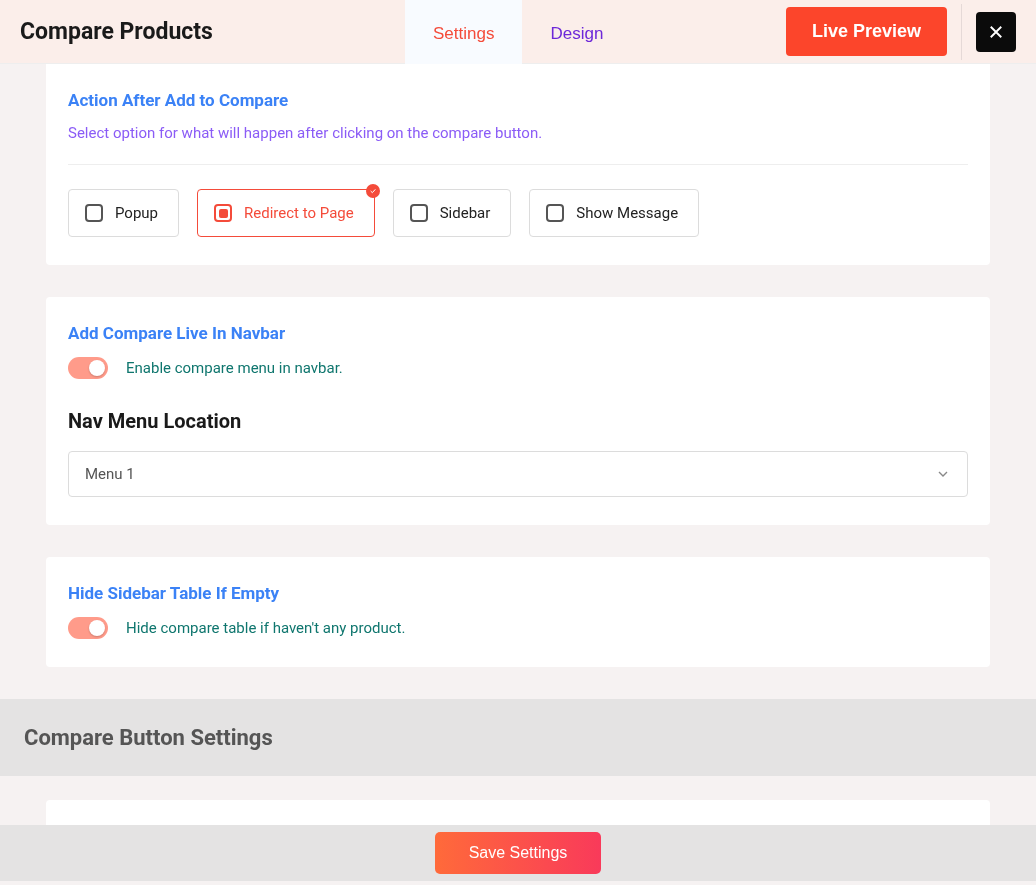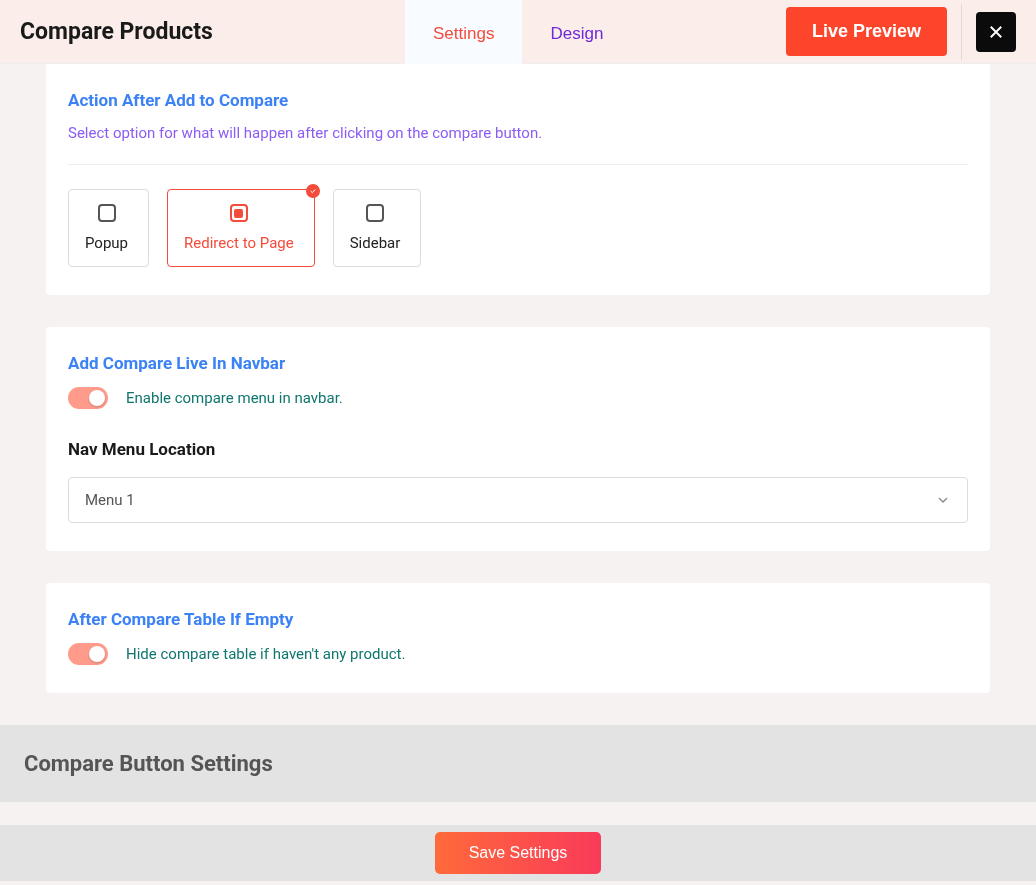--- a/index.html
+++ b/index.html
@@ -144,21 +144,20 @@
       border-radius: 4px;
       padding: 14px 20px 14px 16px;
       display: flex;
       align-items: center;
       gap: 12px;
       cursor: pointer;
       position: relative;
       background: #fff;
       font-size: 15px;
       color: #222;
-      flex-direction: column;
     }
     .option-box.selected {
       border-color: #f44b3a;
       color: #f44b3a;
     }
     .option-checkbox {
       width: 18px;
       height: 18px;
       border: 2px solid #555;
       border-radius: 4px;
@@ -220,21 +219,21 @@
       border-radius: 50%;
       top: 3px;
       right: 3px;
       box-shadow: 0 1px 2px rgba(0,0,0,0.2);
     }
     .toggle-label {
       font-size: 15px;
       color: #0f766e;
     }
     .subsection-title {
-      font-size: 17px;
+      font-size: 20px;
       font-weight: 700;
       color: #1a1a1a;
       margin-top: 30px;
       margin-bottom: 18px;
     }
     .select-box {
       width: 100%;
       border: 1px solid #dcdcdc;
       border-radius: 4px;
       padding: 13px 16px;
@@ -327,40 +326,44 @@
           <div class="option-badge">
             <svg viewBox="0 0 24 24">
                 <path d="M5 12 L10 17 L19 7"></path>
               </svg>
           </div>
         </div>
         <div class="option-box">
           <div class="option-checkbox"></div>
           <span>Sidebar</span>
         </div>
+        <div class="option-box">
+          <div class="option-checkbox"></div>
+          <span>Show Message</span>
+        </div>
       </div>
     </div>
 
     <div class="card">
       <div class="card-title">Add Compare Live In Navbar</div>
       <div class="toggle-row">
         <div class="toggle"></div>
         <div class="toggle-label">Enable compare menu in navbar.</div>
       </div>
       <div class="subsection-title">Nav Menu Location</div>
       <div class="select-box">
         <span>Menu 1</span>
         <svg viewBox="0 0 24 24">
             <path d="M6 9 L12 15 L18 9"></path>
           </svg>
       </div>
     </div>
 
     <div class="card">
-      <div class="card-title">After Compare Table If Empty</div>
+      <div class="card-title">Hide Sidebar Table If Empty</div>
       <div class="toggle-row">
         <div class="toggle"></div>
         <div class="toggle-label">Hide compare table if haven't any product.</div>
       </div>
     </div>
 
     <div class="section-bar">
       <div class="section-bar-title">Compare Button Settings</div>
     </div>
 

